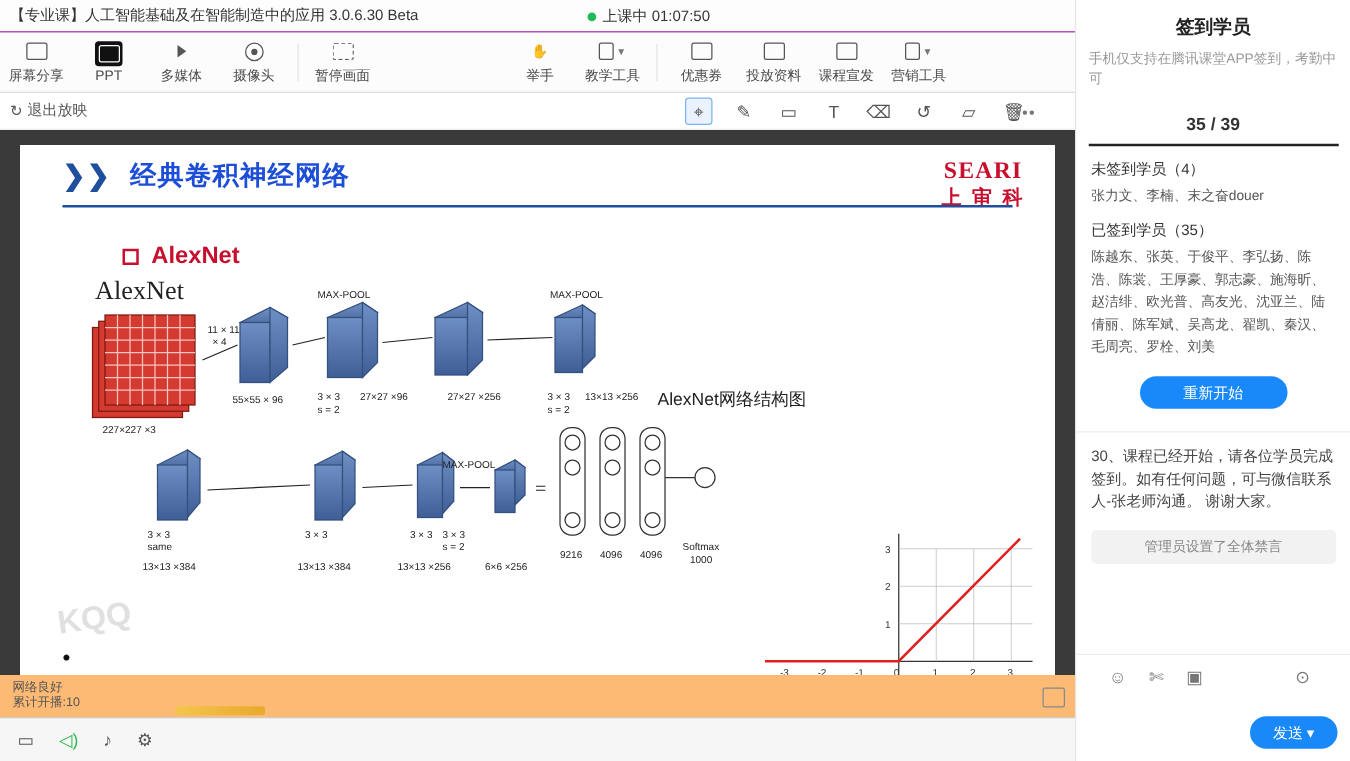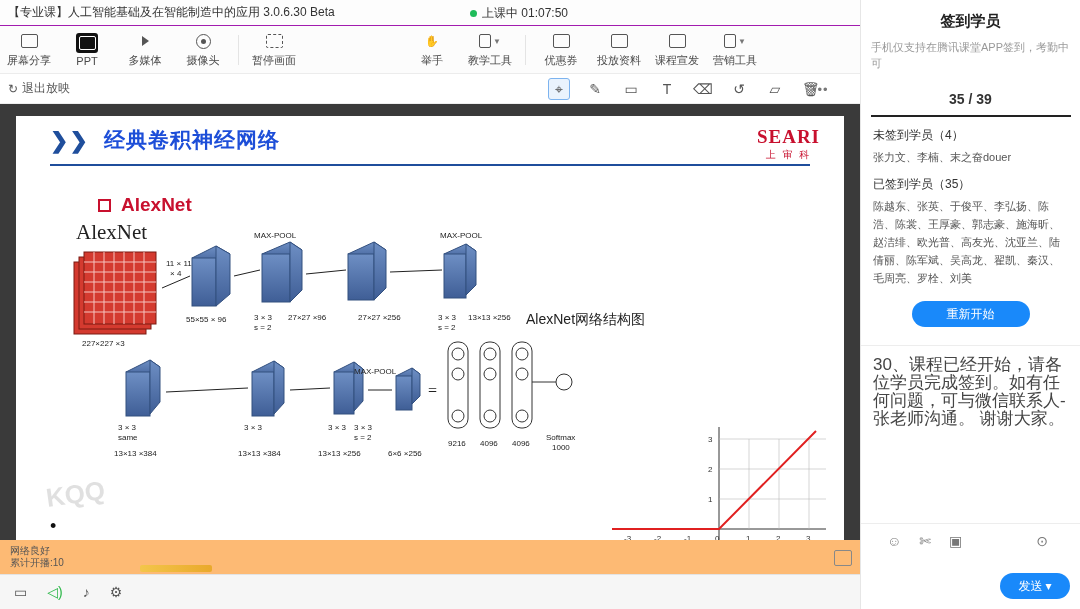--- a/index.html
+++ b/index.html
@@ -67,21 +67,21 @@
   .slide {
     position:absolute; left:16px; top:12px; width:828px; height:444px; background:#fff;
     overflow:hidden;
   }
   .sl-head { position:relative; height:54px; }
   .chev-logo { position:absolute; left:34px; top:14px; display:flex; gap:1px;}
   .chev-logo span { color:#1f4e9c; font-size:22px; font-weight:bold; line-height:22px;}
   .sl-title { position:absolute; left:88px; top:10px; font-size:21px; font-weight:bold; color:#1d4ed8; letter-spacing:1px;}
   .seari { position:absolute; right:24px; top:10px; text-align:center;}
   .seari .en { color:#c8102e; font-size:19px; font-weight:bold; letter-spacing:1px; font-family:"Liberation Serif", serif;}
-  .seari .cn { color:#c8102e; font-size:10px; letter-spacing:2px;}
+  .seari .cn { color:#c8102e; font-size:16px; letter-spacing:2px;font-weight:bold;}
   .sl-rule { position:absolute; left:34px; top:48px; width:760px; height:2px; background:#1f4e9c;}
 
   .sub-h { position:absolute; left:82px; top:78px; display:flex; align-items:center; gap:10px;}
   .sq-red { width:13px;height:13px;border:2px solid #c8102e;}
   .sub-h .tx { color:#c8102e; font-size:19px; font-weight:bold;}
 
   .netimg { position:absolute; left:50px; top:108px; width:520px; height:270px;}
   .netimg .lbl { position:absolute; font-size:21px; color:#222; font-family:"Liberation Serif", serif;}
   .nn-cap { position:absolute; left:510px; top:195px; font-size:14px; color:#222;}
 
@@ -108,21 +108,21 @@
   .rp-sub { font-size:11px; color:#999; padding:8px 10px 0 10px; line-height:16px;}
   .rp-page { text-align:center; font-size:14px; color:#333; padding-top:20px;font-weight:bold; }
   .rp-hr { width:200px; height:2px; background:#222; margin:8px auto 0 auto;}
   .rp-sec { font-size:12px; color:#333; padding:10px 12px 0 12px;}
   .rp-names { font-size:11px; color:#555; padding:4px 12px 0 12px; line-height:18px;}
   .restart {
     display:block; margin:14px auto 18px auto; width:118px; height:26px; border:none; border-radius:13px;
     background:#1989fa; color:#fff; font-size:12px; cursor:pointer; font-family:Liberation Sans, sans-serif;
   }
   .rp-div { width:100%; height:1px; background:#ededed; margin-top:14px;}
-  .msg { font-size:17px; color:#444; line-height:18px; padding:10px 12px 0 12px;}
+  .msg { font-size:12px; color:#444; line-height:18px; padding:10px 12px 0 12px;}
   .sysmsg { margin:14px auto 0 auto; width:196px; background:#f2f2f2; border-radius:4px; color:#888; font-size:11px; text-align:center; padding:6px 4px;}
   .chatbar { position:absolute; left:0; bottom:52px; width:220px; height:34px; border-top:1px solid #ededed; display:flex; align-items:center; gap:18px; padding-left:26px; color:#777; font-size:14px;}
   .send { position:absolute; right:10px; bottom:10px; width:70px; height:26px; border-radius:13px; background:#1989fa; color:#fff; font-size:12px; display:flex; align-items:center; justify-content:center; gap:3px; cursor:pointer;}
 
   
   .botbar { position:absolute; left:0; bottom:0; width:860px; height:35px; background:#f6f6f6; border-top:1px solid #e3e3e3; display:flex; align-items:center; gap:20px; padding-left:14px; color:#555; font-size:14px;}
   .botbar .grn { color:#2fb84b; }
 </style>
 </head>
 <body>
@@ -461,20 +461,21 @@
   <div class="rp-page">35 / 39</div>
   <div class="rp-hr"></div>
   <div class="rp-sec">未签到学员（4）</div>
   <div class="rp-names">张力文、李楠、末之奋douer</div>
   <div class="rp-sec">已签到学员（35）</div>
   <div class="rp-names">陈越东、张英、于俊平、李弘扬、陈浩、陈裳、王厚豪、郭志豪、施海昕、赵洁绯、欧光普、高友光、沈亚兰、陆倩丽、陈军斌、吴高龙、翟凯、秦汉、毛周亮、罗栓、刘美</div>
   <button class="restart">重新开始</button>
   <div class="rp-div"></div>
   <div class="msg">30、课程已经开始，请各位学员完成签到。如有任何问题，可与微信联系人-张老师沟通。
 谢谢大家。</div>
+  <div class="sysmsg">管理员设置了全体禁言</div>
   <div class="chatbar">
     <span>☺</span>
     <span>✄</span>
     <span>▣</span>
     <span style="margin-left:56px">⊙</span>
   </div>
   <div class="send">
     <span>发送</span>
     <span>▾</span>
   </div>

